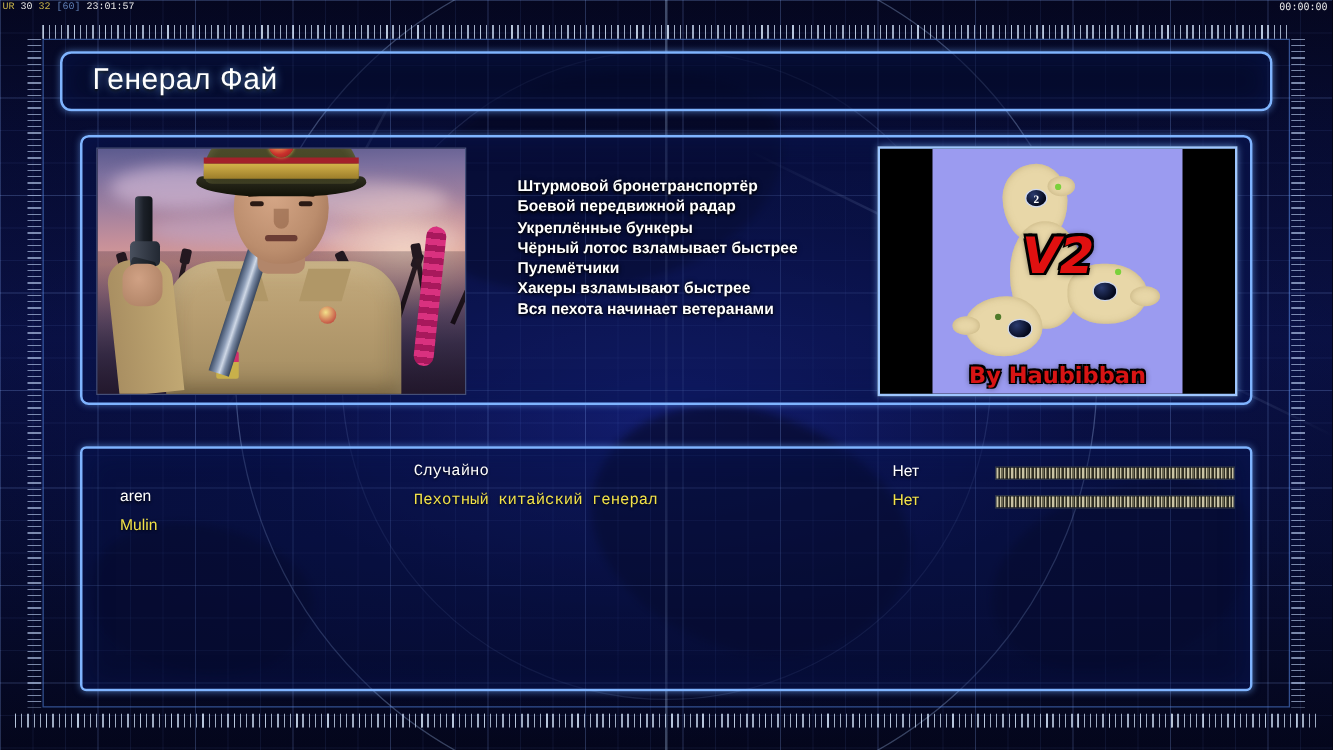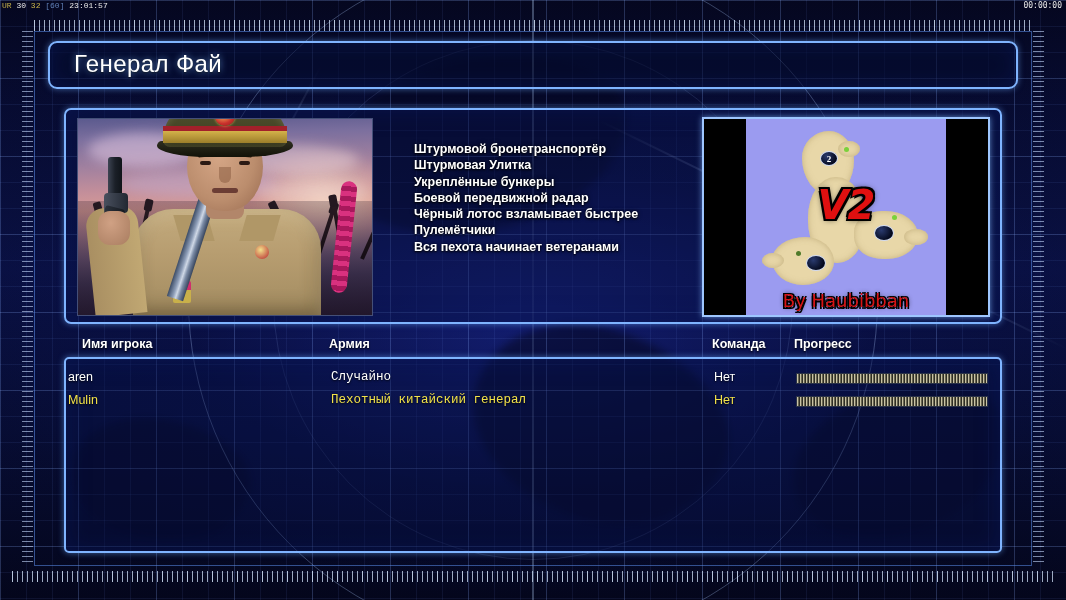--- a/index.html
+++ b/index.html
@@ -464,21 +464,21 @@
     text-shadow:
       -2px -2px 0 #000, 2px -2px 0 #000, -2px 2px 0 #000, 2px 2px 0 #000,
       0 0 6px rgba(0,0,0,0.9);
     letter-spacing: -1px;
   }
   #map-author {
     position: absolute;
     left: 50%; bottom: 4px;
     transform: translateX(-50%);
     font-size: 18px;
-    font-weight: normal;
+    font-weight: bold;
     color: #d81414;
     white-space: nowrap;
     font-family: "DejaVu Sans", sans-serif;
     text-shadow:
       -1.5px -1.5px 0 #000, 1.5px -1.5px 0 #000, -1.5px 1.5px 0 #000, 1.5px 1.5px 0 #000,
       0 0 5px rgba(0,0,0,0.9);
   }
 
   
   #table-head {
@@ -511,21 +511,21 @@
     height: 23px;
     display: block;
   }
   .prow .cell {
     position: absolute;
     top: 3px;
     font-size: 12.5px;
     white-space: nowrap;
     text-shadow: 0 1px 2px rgba(0,0,0,0.9);
   }
-  .cell-name { left: 2px; }
+  .cell-name { left: 30px; margin-top: 20px; }
   .cell-army { left: 265px; font-family: Liberation Mono, monospace; }
   .cell-team { left: 648px; }
   .progbar {
     position: absolute;
     left: 730px; top: 6px;
     width: 192px; height: 11px;
     background: #05060f;
     border: 1px solid rgba(150,180,240,0.25);
     overflow: hidden;
   }
@@ -638,25 +638,25 @@
       <div class="pistol">
         <div class="pistol-barrel"></div>
         <div class="pistol-cyl"></div>
         <div class="pistol-grip"></div>
         <div class="hand"></div>
       </div>
     </div>
 
     <ul id="ability-list">
       <li>Штурмовой бронетранспортёр</li>
-      <li>Штурмовая Улитка</li>
+      <li>Боевой передвижной радар</li>
       <li>Укреплённые бункеры</li>
-      <li>Боевой передвижной радар</li>
       <li>Чёрный лотос взламывает быстрее</li>
       <li>Пулемётчики</li>
+      <li>Хакеры взламывают быстрее</li>
       <li>Вся пехота начинает ветеранами</li>
     </ul>
 
     <div id="map-preview">
       <div id="map-inner">
         <div class="landmass" style="left:56px; top:12px; width:52px; height:64px; border-radius:52% 48% 46% 54% / 42% 46% 54% 58%;"></div>
         <div class="landmass" style="left:62px; top:58px; width:58px; height:86px; border-radius:48% 52% 50% 50%;"></div>
         <div class="landmass" style="left:26px; top:118px; width:62px; height:48px; border-radius:54% 46% 50% 50% / 48% 52% 48% 52%;"></div>
         <div class="landmass" style="left:108px; top:92px; width:64px; height:48px; border-radius:46% 54% 52% 48%;"></div>
         <div class="landmass" style="left:92px; top:22px; width:22px; height:16px;"></div>
@@ -672,26 +672,20 @@
         <div class="greendot" style="left:98px; top:28px;"></div>
         <div class="greendot" style="left:146px; top:96px;"></div>
         <div class="greendot" style="left:50px; top:132px; background:#4f7a2a;"></div>
 
         <div id="map-v2">V2</div>
         <div id="map-author">By Haubibban</div>
       </div>
     </div>
   </div>
 
-  <div id="table-head">
-    <span class="th-name">Имя игрока</span>
-    <span class="th-army">Армия</span>
-    <span class="th-team">Команда</span>
-    <span class="th-prog">Прогресс</span>
-  </div>
 
   <div class="panel" id="player-panel">
     <div class="prow" style="top:8px;">
       <span class="cell cell-name color-white">aren</span>
       <span class="cell cell-army color-white">Случайно</span>
       <span class="cell cell-team color-white">Нет</span>
       <div class="progbar">
         <div class="progfill" style="width:100%"></div>
       </div>
     </div>

